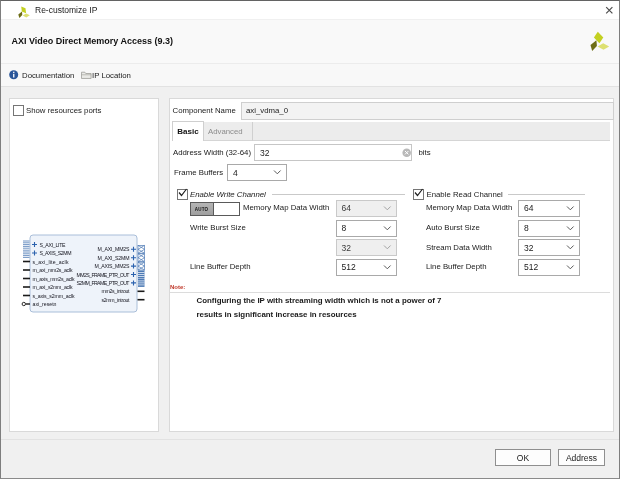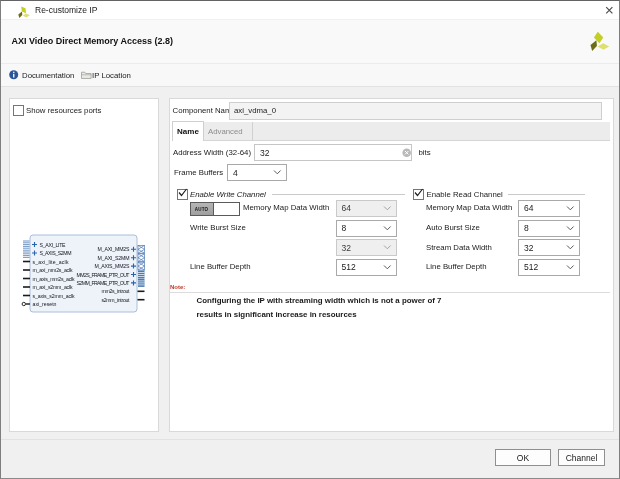--- a/index.html
+++ b/index.html
@@ -28,21 +28,21 @@
     <polygon points="3.2,0.6 7.5,2.3 8.1,7.2 3.8,5.6" fill="#c3d021"></polygon>
     <polygon points="4.0,5.5 4.3,9.1 1.4,12.1 0.3,8.4" fill="#6d6d15"></polygon>
     <polygon points="4.7,9.4 8.2,7.4 11.8,9.3 8.3,11.4" fill="#dde071"></polygon>
   </svg>
   <div class="lbl vcenter" style="left:34px;top:0;height:18px;font-size:8.5px;color:#222;">Re-customize IP</div>
   <svg class="abs" style="left:604px;top:5px;" width="9" height="9" viewBox="0 0 9 9">
     <path d="M1.2,1.2 L7.4,7.4 M1.2,7.4 L7.4,1.2" stroke="#4d4d4d" stroke-width="1.2" fill="none"></path>
   </svg>
 
   <div class="abs" style="left:0;top:19px;width:618px;height:44px;background:#f9f9f9;border-bottom:1px solid #ececec;box-sizing:border-box;"></div>
-  <div class="lbl" style="left:10.5px;top:35px;font-size:9px;font-weight:bold;color:#111;">AXI Video Direct Memory Access (2.8)</div>
+  <div class="lbl" style="left:10.5px;top:35px;font-size:9px;font-weight:bold;color:#111;">AXI Video Direct Memory Access (9.3)</div>
   <svg class="abs" style="left:588px;top:30px;" width="22" height="21" viewBox="588 30 22 21">
     <polygon points="596.8,30.8 602.3,36.6 598.4,42.2 592.9,36.4" fill="#c3d021"></polygon>
     <polygon points="595.4,39.2 595.9,45.0 591.2,49.9 589.5,43.9" fill="#6d6d15"></polygon>
     <polygon points="596.6,45.5 602.2,42.2 608.2,45.4 602.5,48.8" fill="#dde071"></polygon>
   </svg>
 
   <div class="abs" style="left:0;top:63px;width:618px;height:23px;background:#f8f8f8;border-bottom:1px solid #e2e2e2;box-sizing:border-box;"></div>
   <svg class="abs" style="left:8px;top:69px;" width="10" height="10" viewBox="0 0 10 10">
     <circle cx="4.7" cy="4.7" r="4.5" fill="#2a5699"></circle>
     <rect x="4.1" y="1.7" width="1.3" height="1.4" fill="#fff"></rect>
@@ -127,29 +127,29 @@
     </g>
     <g stroke="#1a1a1a" stroke-width="1.6">
       <path d="M136.5,290.3 h7"></path>
         <path d="M136.5,298.7 h7"></path>
     </g>
   </svg>
 
   <div class="abs" style="left:168px;top:97px;width:445px;height:334px;background:#fff;border:1px solid #d9d9d9;box-sizing:border-box;"></div>
 
   <div class="lbl vcenter" style="left:171.5px;top:100px;height:19px;">Component Name</div>
-  <div class="abs" style="left:228px;top:100.5px;width:373px;height:18px;background:#f3f3f3;border:1px solid #cfcfcf;box-sizing:border-box;display:flex;align-items:center;">
+  <div class="abs" style="left:240px;top:100.5px;width:373px;height:18px;background:#f3f3f3;border:1px solid #cfcfcf;box-sizing:border-box;display:flex;align-items:center;">
     <span style="font-size:7.8px;color:#222;margin-left:4px;">axi_vdma_0</span>
   </div>
 
   <div class="abs" style="left:171px;top:121px;width:438px;height:19px;background:#ececec;border-bottom:1px solid #d5d5d5;box-sizing:border-box;"></div>
   <div class="abs" style="left:203px;top:121px;width:49px;height:19px;border-right:1px solid #d0d0d0;box-sizing:border-box;"></div>
   <div class="lbl vcenter" style="left:207px;top:121px;height:19px;color:#8c8c8c;">Advanced</div>
   <div class="abs vcenter" style="left:171px;top:120px;width:32px;height:20px;background:#fff;border:1px solid #cfcfcf;border-bottom:none;box-sizing:border-box;justify-content:center;">
-    <span style="font-size:8px;font-weight:bold;color:#111;">Name</span>
+    <span style="font-size:8px;font-weight:bold;color:#111;">Basic</span>
   </div>
 
   <div class="lbl vcenter" style="left:172px;top:143px;height:17px;">Address Width (32-64)</div>
   <div class="abs" style="left:253px;top:143px;width:158px;height:17px;background:#fff;border:1px solid #c6c6c6;box-sizing:border-box;display:flex;align-items:center;">
     <span style="font-size:8.5px;color:#222;margin-left:5px;">32</span>
   </div>
   <svg class="abs" style="left:400.8px;top:147px;" width="10" height="10" viewBox="0 0 10 10">
     <circle cx="4.7" cy="4.7" r="4.3" fill="#b9b9b9"></circle>
     <path d="M3,3 l3.4,3.4 M3,6.4 l3.4,-3.4" stroke="#fff" stroke-width="1"></path>
   </svg>
@@ -232,15 +232,15 @@
       </svg>
   </div>
 
   <div class="lbl" style="left:169px;top:282.5px;font-size:6px;font-weight:bold;color:#c0392b;">Note:</div>
   <div class="abs" style="left:169px;top:291px;width:440px;height:1px;background:#dcdcdc;"></div>
   <div class="lbl" style="left:195.5px;top:294.5px;font-size:7.9px;font-weight:bold;">Configuring the IP with streaming width which is not a power of 7</div>
   <div class="lbl" style="left:195.5px;top:308.5px;font-size:7.9px;font-weight:bold;">results in significant increase in resources</div>
 
   <div class="abs" style="left:0;top:438px;width:618px;height:1px;background:#e2e2e2;"></div>
   <div class="btn" style="left:494px;top:448px;">OK</div>
-  <div class="btn" style="left:557px;top:448px;width:47px;">Channel</div>
+  <div class="btn" style="left:557px;top:448px;width:47px;">Address</div>
 
 </div>
 
 </body></html>

